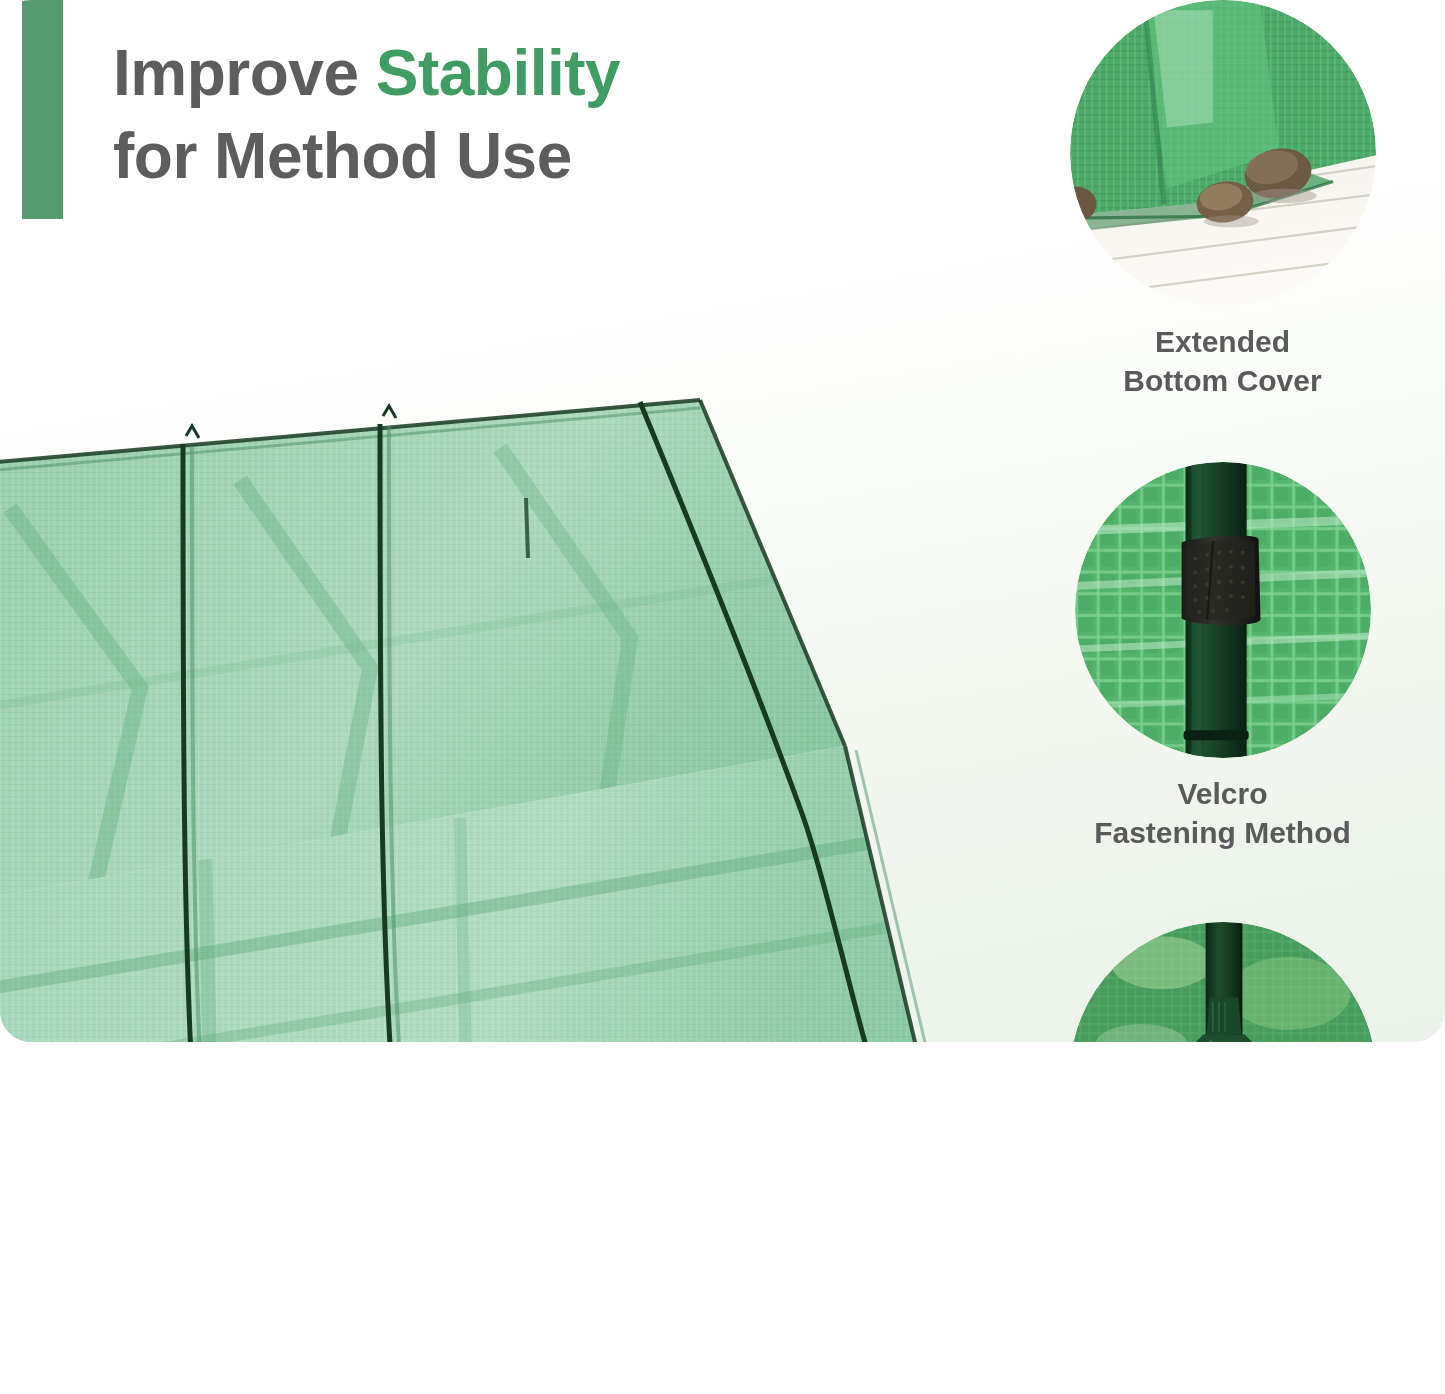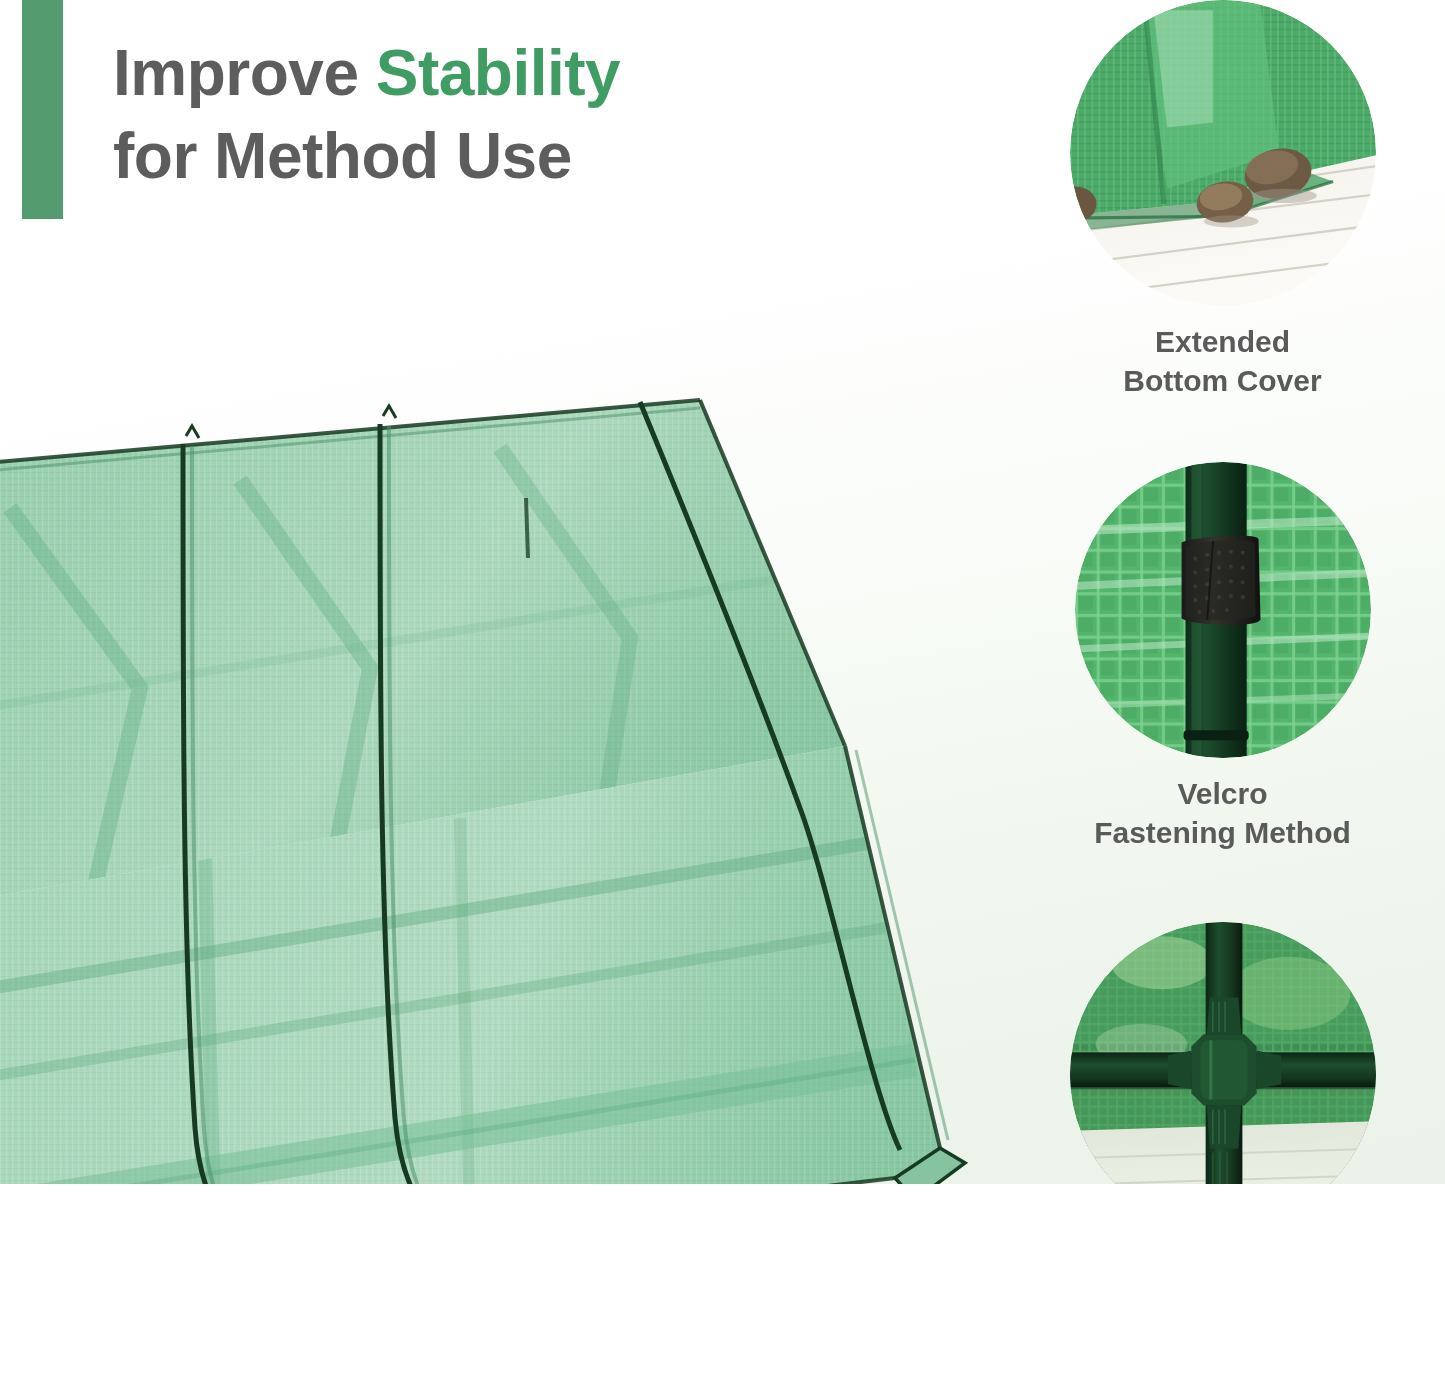--- a/index.html
+++ b/index.html
@@ -1,22 +1,22 @@
 <!DOCTYPE html>
 <html><head>
 <meta charset="utf-8">
 <style>
   html,body{margin:0;padding:0;}
   body{
     width:1445px;height:1394px;overflow:hidden;
     font-family:"Liberation Sans","DejaVu Sans",sans-serif;
     background:#ffffff;
   }
-  .stage{position:relative;width:1445px;height:1184px;overflow:hidden;
-    background:linear-gradient(170deg,#ffffff 0%,#ffffff 26%,#fbfdfa 44%,#f3f8f1 66%,#edf4ec 86%,#eaf2e9 100%);}
+  .stage{position:relative;width:1445px;height:1042px;overflow:hidden;
+    background:linear-gradient(170deg,#ffffff 0%,#ffffff 26%,#fbfdfa 44%,#f3f8f1 66%,#edf4ec 86%,#eaf2e9 100%);border-radius:31px;}
 
   
   .accent-bar{position:absolute;left:22px;top:0;width:41px;height:219px;background:#549c6f;}
   .title{position:absolute;left:113px;top:32px;width:800px;
     font-size:64px;font-weight:bold;line-height:1.30;letter-spacing:-0.5px;color:#5d5d5d;}
   .title .hl{color:#3f9c63;}
   .title .l2{display:block;}
 
   
   .product{position:absolute;left:-60px;top:388px;width:1065px;height:930px;}

